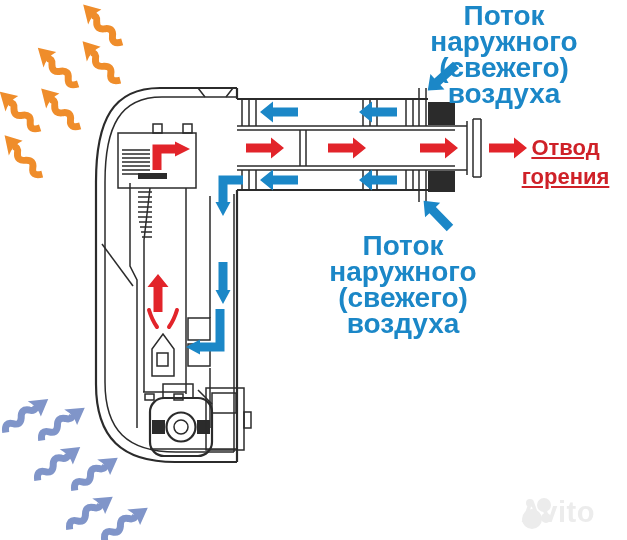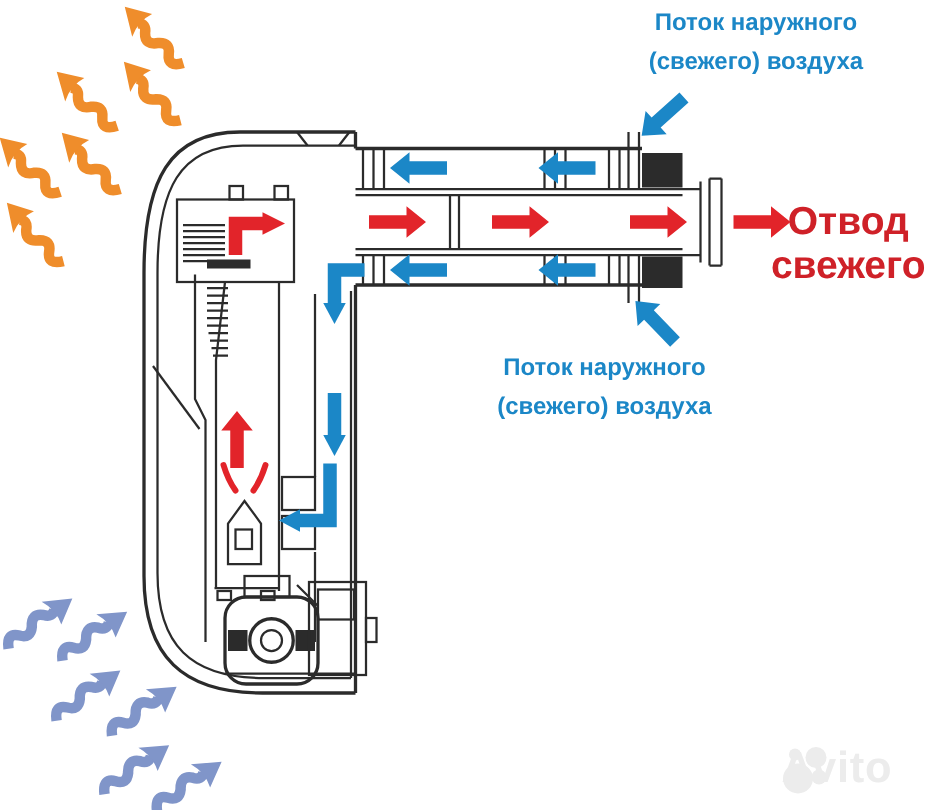--- a/index.html
+++ b/index.html
@@ -12,22 +12,22 @@
   .fill-red{color:var(--exhaust-red);}
   .fill-blue{color:var(--fresh-air-blue);}
   .wavy-orange{color:var(--heat-orange);}
   .wavy-blue{color:var(--room-air-blue);}
   .bent-red{stroke:var(--exhaust-red);stroke-width:9;fill:none;}
   .bent-blue{stroke:var(--fresh-air-blue);stroke-width:9;fill:none;}
   .head-red{fill:var(--exhaust-red);stroke:none;}
   .head-blue{fill:var(--fresh-air-blue);stroke:none;}
   .flame{stroke:var(--exhaust-red);stroke-width:4;fill:none;stroke-linecap:round;}
   .label{position:absolute;text-align:center;font-weight:600;}
-  .label-blue{color:var(--fresh-air-blue);font-size:16px;line-height:26px;}
-  .label-red{color:var(--red-text);font-size:26px;line-height:29px;}
+  .label-blue{color:var(--fresh-air-blue);font-size:28px;line-height:26px;}
+  .label-red{color:var(--red-text);font-size:22px;line-height:29px;text-decoration:underline;}
   .watermark{position:absolute;left:521px;top:496px;display:flex;align-items:center;gap:5px;color:var(--watermark-gray);}
   .watermark .wm-text{font-size:29px;font-weight:bold;letter-spacing:0.5px;}
 </style>
 </head>
 <body>
 
 <div class="stage">
 
   <svg width="627" height="540" viewBox="0 0 627 540">
     <defs>
@@ -155,21 +155,21 @@
     <div>(свежего) воздуха</div>
   </div>
 
   <div class="label label-blue" style="left:300px;top:233px;width:206px;">
     <div>Поток наружного</div>
     <div>(свежего) воздуха</div>
   </div>
 
   <div class="label label-red" style="left:504px;top:133px;width:123px;">
     <div>Отвод</div>
-    <div>свежего</div>
+    <div>горения</div>
   </div>
 
   <div class="watermark">
     <svg width="34" height="34" viewBox="0 0 34 34">
       <circle cx="9" cy="7" r="4" fill="currentColor"></circle>
       <circle cx="23" cy="9" r="7" fill="currentColor"></circle>
       <circle cx="11" cy="23" r="10" fill="currentColor"></circle>
       <circle cx="25" cy="22" r="5" fill="currentColor"></circle>
     </svg>
     <span class="wm-text">Avito</span>

